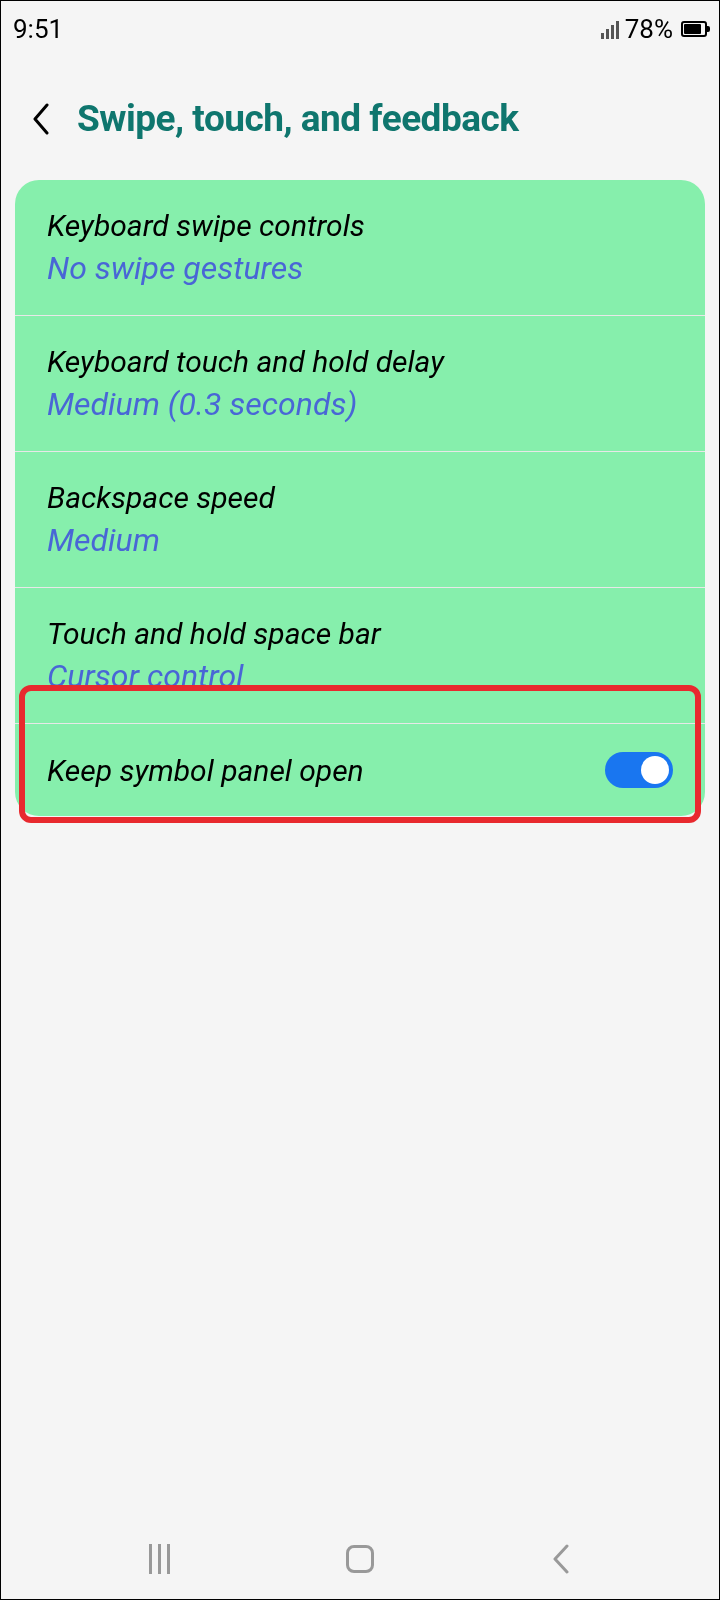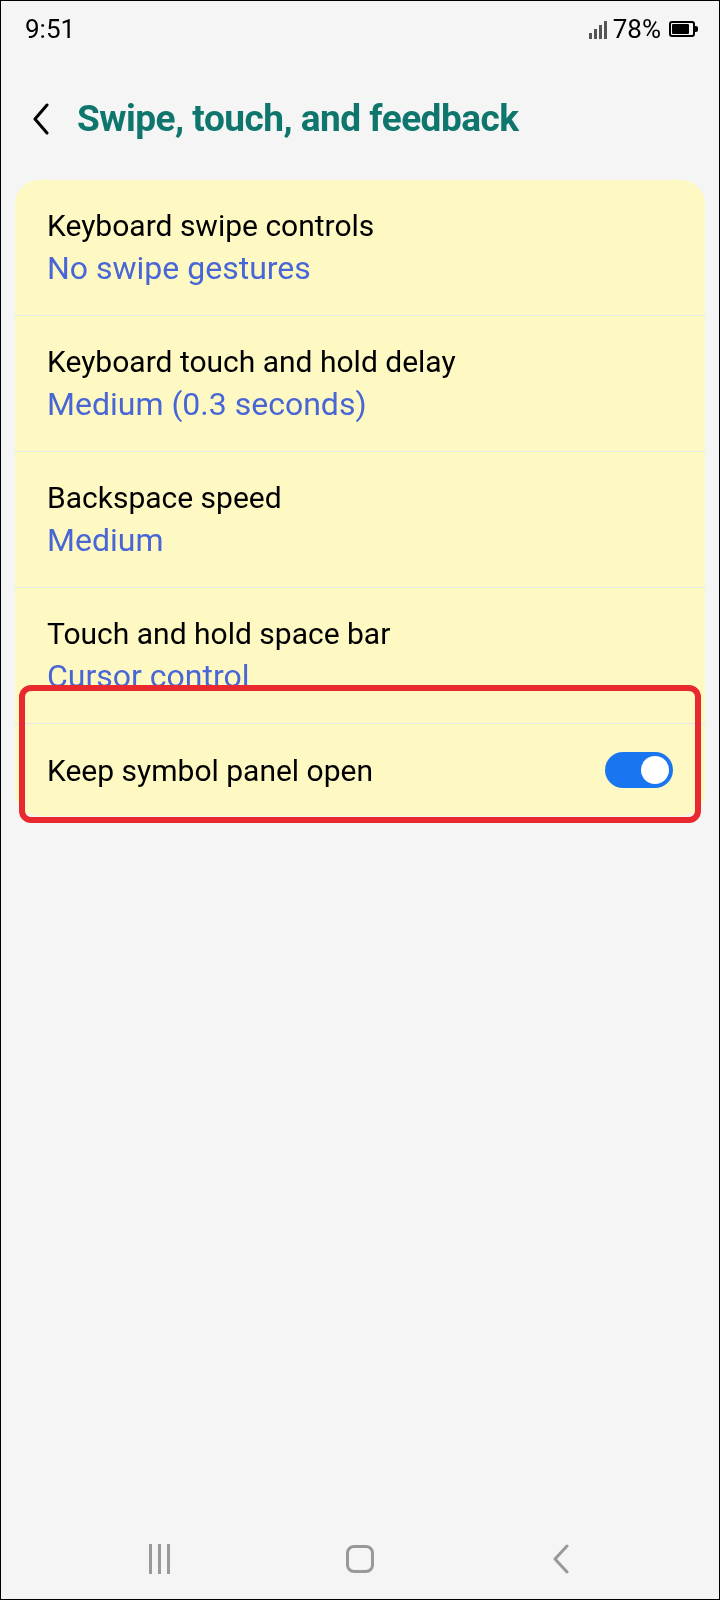--- a/index.html
+++ b/index.html
@@ -13,21 +13,21 @@
       height: 1600px;
       background: #f5f5f5;
       position: relative;
       border: 1px solid #000;
     }
     .status-bar {
       height: 56px;
       display: flex;
       justify-content: space-between;
       align-items: center;
-      padding: 0 24px;
+      padding: 0 12px;
       font-size: 26px;
       color: #000;
       text-align: center;
     }
     .status-right {
       display: flex;
       align-items: center;
       gap: 6px;
     }
     .signal-icon {
@@ -80,24 +80,25 @@
       align-items: center;
       justify-content: center;
     }
     .page-title {
       font-size: 37px;
       font-weight: 700;
       color: #0f766e;
       letter-spacing: -0.5px;
     }
     .settings-container {
-      background: #fef9c3;
+      background: #86efac;
       border-radius: 24px;
       margin: 0 14px;
       overflow: hidden;
+      font-style: italic;
     }
     .setting-item {
       padding: 28px 32px;
       border-bottom: 1px solid #e8e8e8;
       display: flex;
       justify-content: space-between;
       align-items: center;
     }
     .setting-item:last-child {
       border-bottom: none;

